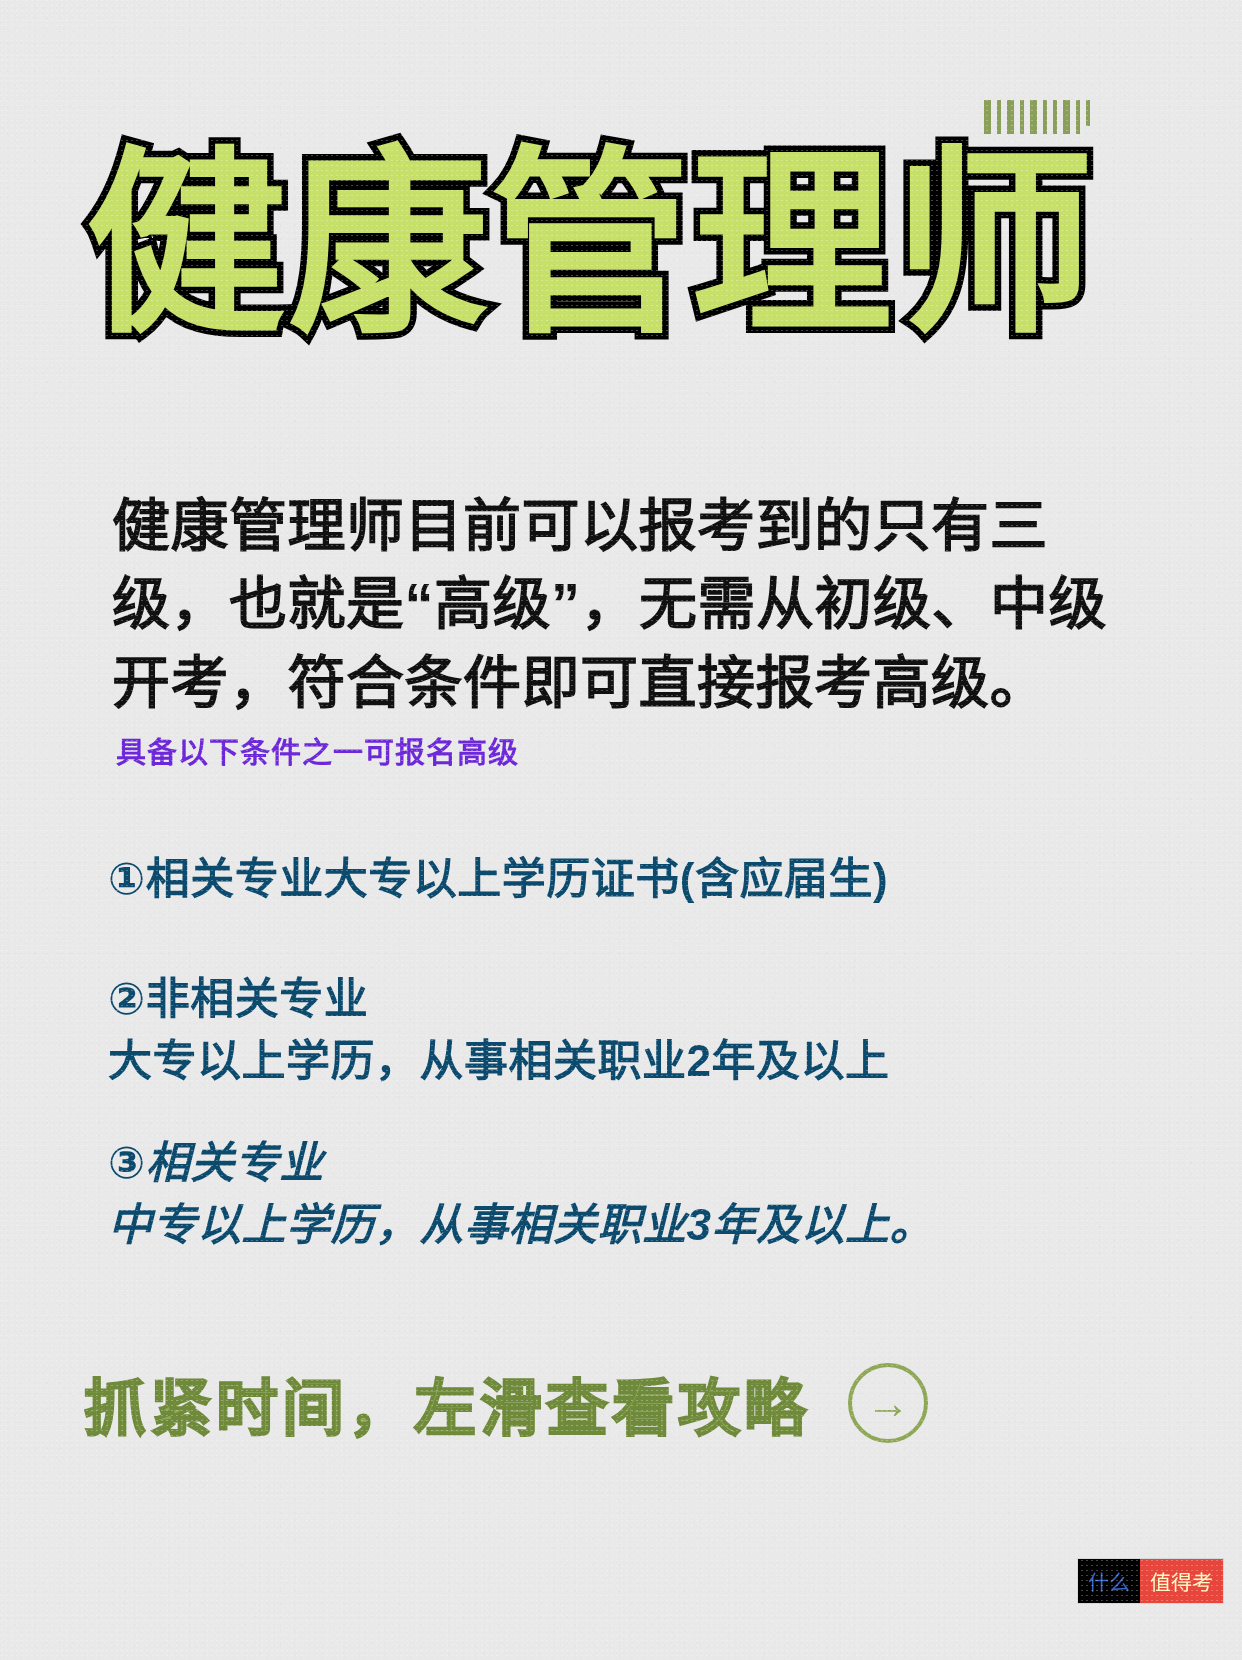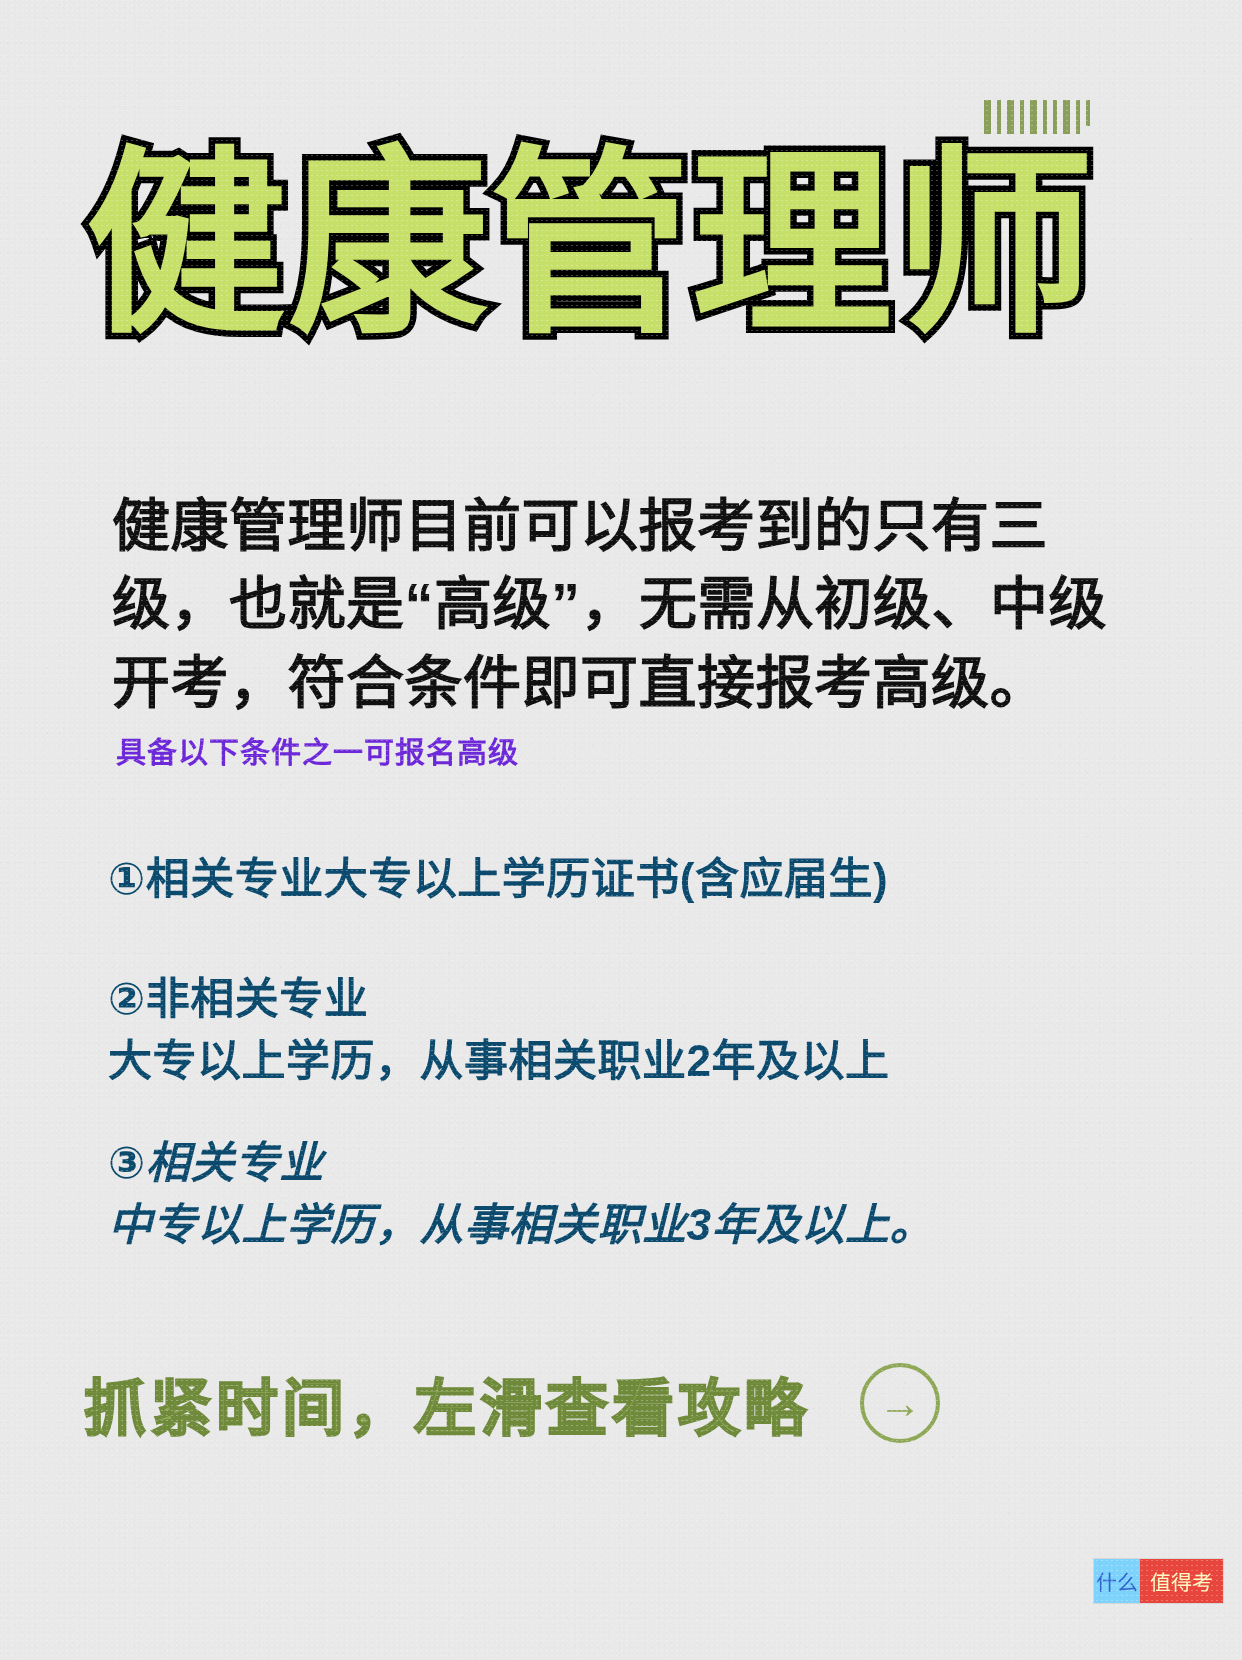--- a/index.html
+++ b/index.html
@@ -109,21 +109,21 @@
   #item2 { top: 968px; }
   #item3 { top: 1132px; font-style: italic; }
 
   
   .cta {
     position: absolute;
     left: 84px;
     bottom: 172px;
     display: flex;
     align-items: center;
-    gap: 50px;
+    gap: 38px;
   }
   .cta-text {
     font-family: "DejaVu Sans", "Liberation Sans", sans-serif;
     font-weight: 700;
     font-size: 62px;
     letter-spacing: 4px;
     color: #8fa857;
     -webkit-text-stroke: 2px #6f8a3a;
   }
   .cta-arrow {
@@ -148,23 +148,23 @@
     display: flex;
     height: 44px;
     border: 1px solid #d8d8d8;
     background: #fff;
     font-size: 21px;
     overflow: hidden;
   }
   .watermark .wm-left {
     display: flex;
     align-items: center;
-    padding: 0 2px;
+    padding: 0 10px;
     color: #3366cc;
-    background: #7dd3fc;
+    background: #000000;
   }
   .watermark .wm-right {
     display: flex;
     align-items: center;
     padding: 0 10px;
     color: #fef9c3;
     background: #e8463c;
   }
 </style>
 </head>

